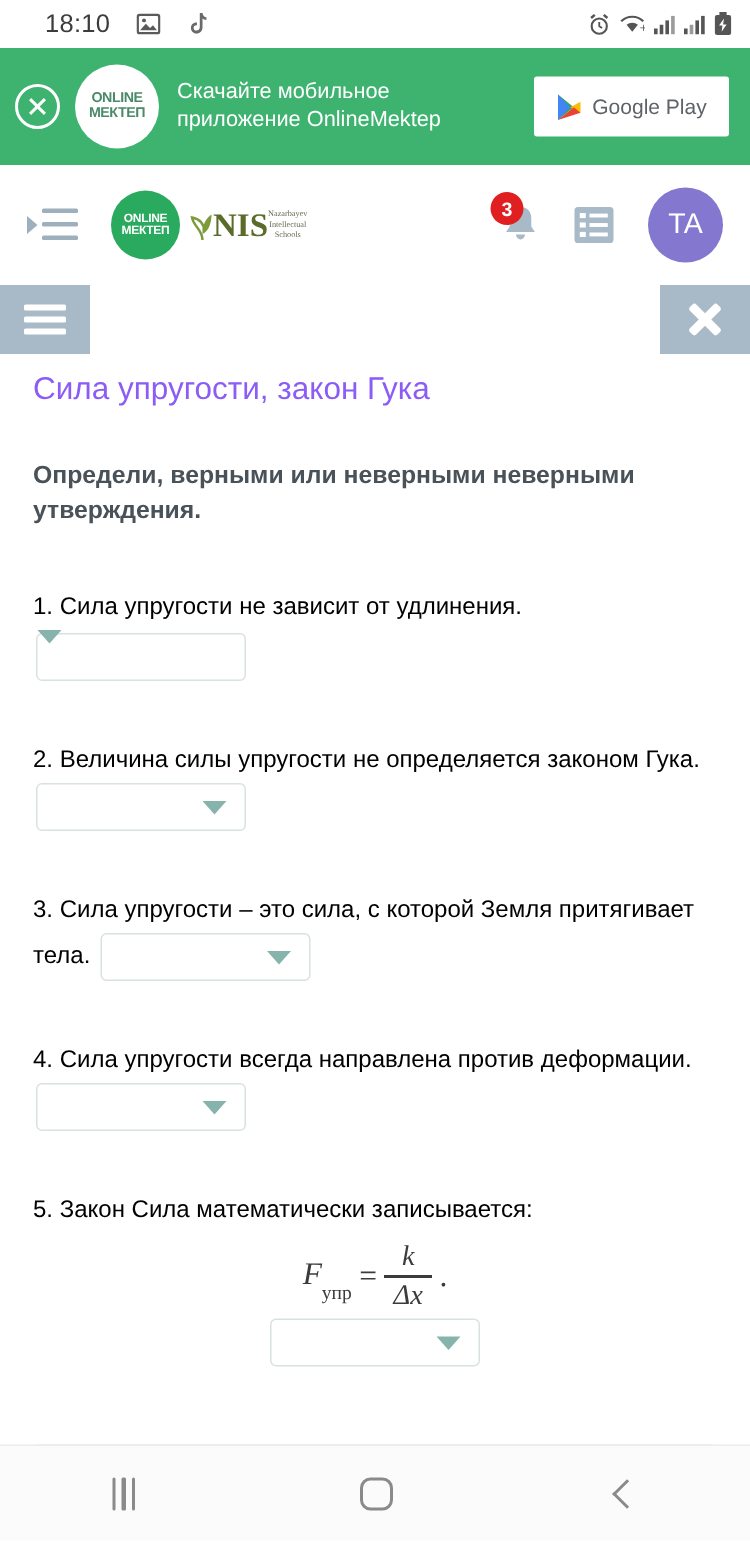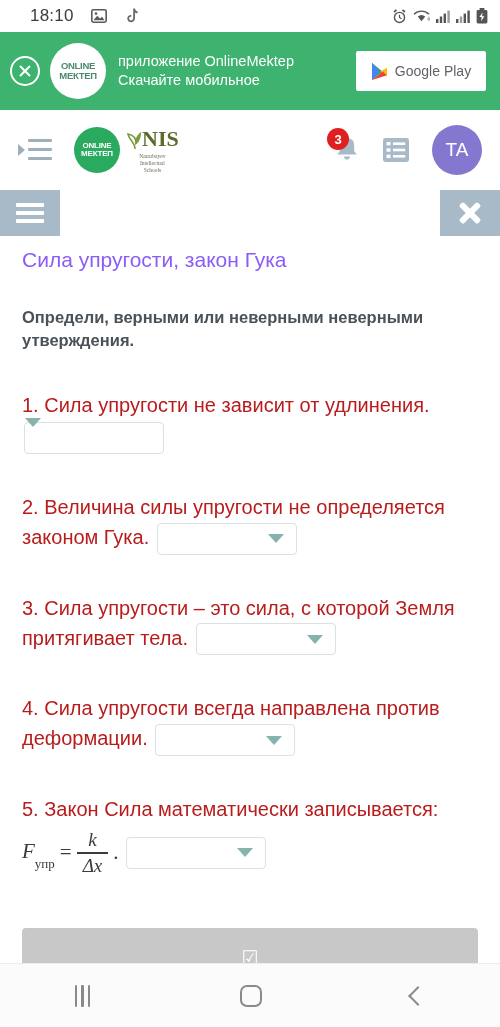--- a/index.html
+++ b/index.html
@@ -144,21 +144,21 @@
     align-items: center; justify-content: center;
     margin-left: 22px;
     flex: 0 0 auto;
     line-height: 1.05;
   }
   .om-circle span { font-size: 8px; font-weight: bold; color: #ffffff; letter-spacing: -0.2px;}
 
   .nis-logo {
     margin-left: 6px;
     display: flex;
-    flex-direction: column;
+    flex-direction: row;
     align-items: center;
     flex: 0 0 auto;
   }
   .nis-main { display: flex; align-items: flex-start; }
   .nis-word { font-family: "Liberation Serif", serif; font-size: 22px; color: #5a6b2a; font-weight: bold; letter-spacing: 0px; }
   .nis-sub { font-family: "Liberation Serif", serif; font-size: 5.5px; color: #6b6b55; text-align: center; line-height: 7px; margin-top: 1px;}
 
   .appbar-spacer { flex: 1 1 auto; }
 
   .bell-wrap { position: relative; width: 34px; height: 34px; flex: 0 0 auto; margin-right: 18px; }
@@ -222,22 +222,22 @@
     font-size: 16.5px;
     font-weight: bold;
     color: #4a5259;
     line-height: 23px;
     margin-top: 34px;
   }
 
   .qlist { margin-top: 14px; }
 
   .q {
-    font-size: 20px;
-    color: #b91c1c;
+    font-size: 16px;
+    color: #000000;
     line-height: 30px;
     margin-bottom: 6px;
     margin-top: 38px;
   }
   .q .qtext { }
 
   .dd {
     display: inline-flex;
     align-items: center;
     justify-content: flex-end;
@@ -257,20 +257,21 @@
     border-top: 9px solid #86b3ac;
   }
   .dd-block { display: block; margin-top: 2px; }
 
   
   .formula-row {
     display: flex;
     align-items: center;
     margin-top: 6px;
     gap: 6px;
+    flex-direction: column;
   }
   .formula {
     font-family: "Liberation Serif", serif;
     font-size: 21px;
     color: #3b3b3b;
     display: flex;
     align-items: center;
     gap: 5px;
   }
   .fvar { font-style: italic; }
@@ -404,22 +405,22 @@
     </div>
   </div>
 
   <div class="promo">
     <div class="promo-close"></div>
     <div class="promo-logo">
       <span>ONLINE</span>
       <span>МЕКТЕП</span>
     </div>
     <div class="promo-text">
+      <div>Скачайте мобильное</div>
       <div>приложение OnlineMektep</div>
-      <div>Скачайте мобильное</div>
     </div>
     <div class="gplay">
       <svg width="17" height="19" viewBox="0 0 17 19">
         <path d="M1 1 L11.5 9.5 L1 18 Z" fill="#34a853"></path>
         <path d="M1 1 L1 18 L9.3 9.5 Z" fill="#4285f4"></path>
         <path d="M9.3 9.5 L16 5.8 L16 13.2 Z" fill="#fbbc05"></path>
         <path d="M1 18 L11.5 9.5 L16 13.2 Z" fill="#ea4335"></path>
       </svg>
       <span class="gplay-label">Google Play</span>
     </div>

